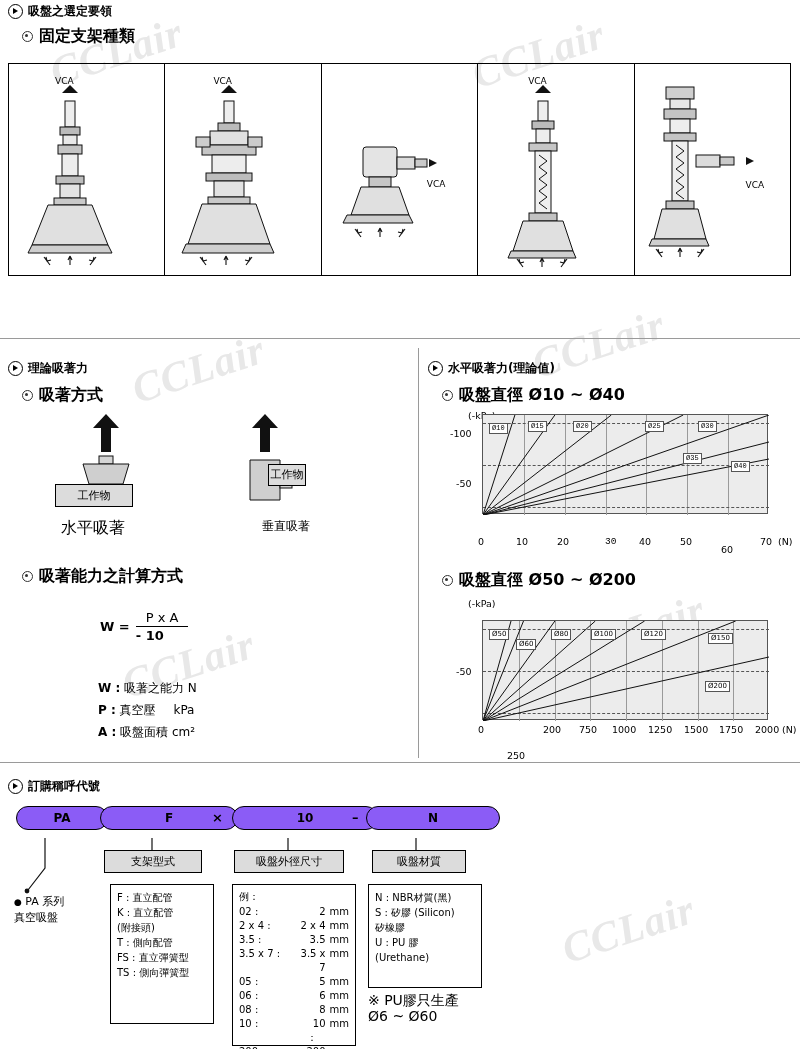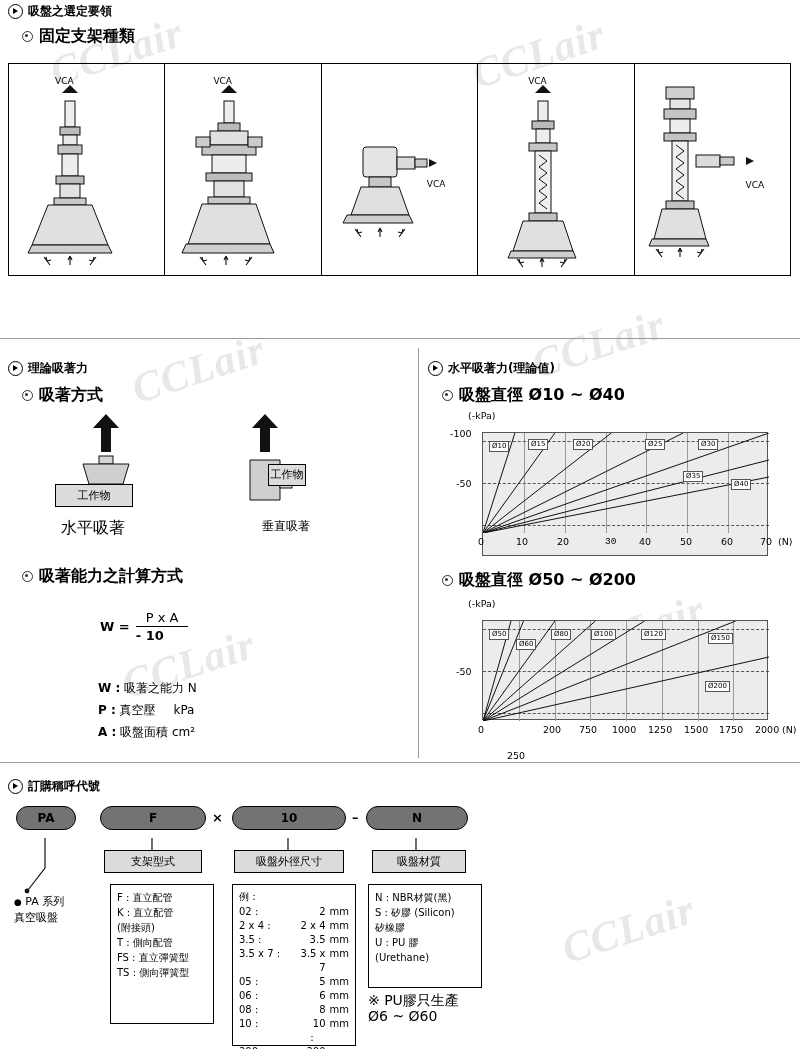--- a/index.html
+++ b/index.html
@@ -31,21 +31,21 @@
 
   
   .chart-wrap{position:relative;}
   .plot{position:relative;background:#ececec;border:1px solid #555;box-sizing:border-box;}
   .gl{position:absolute;background:#9a9a9a;}
   .gl.dash{background:none;border-top:1px dashed #555;height:0;}
   .ptag{position:absolute;background:#fff;border:1px solid #555;font-size:7px;padding:0 2px;line-height:9px;white-space:nowrap;}
   .axlbl{position:absolute;font-size:9.5px;}
 
   
-  .pill{border:1.4px solid #000;border-radius:13px;background:#737373;text-align:center;font-weight:bold;font-size:12px;padding:4px 0;}
+  .pill{border:1.4px solid #000;border-radius:13px;background:#8b5cf6;text-align:center;font-weight:bold;font-size:12px;padding:4px 16px;}
   .boxlbl{border:1.2px solid #000;background:#dcdcdc;text-align:center;font-size:11px;padding:3px 0;}
   .listbox{border:1.2px solid #000;background:#fff;font-size:10px;padding:5px 6px;line-height:15px;}
   .formula{font-size:13px;}
 </style>
 </head>
 <body>
 
 <div class="wm" style="left:48px;top:28px;">CCLair</div>
 <div class="wm" style="left:470px;top:30px;">CCLair</div>
 <div class="wm" style="left:130px;top:345px;">CCLair</div>
@@ -256,21 +256,21 @@
 <div style="position:absolute;left:442px;top:385px;" class="sub-head">
   <span class="bullet-ring"></span>
   <span>吸盤直徑 Ø10 ~ Ø40</span>
 </div>
 
 <div class="chart-wrap" style="position:absolute;left:450px;top:410px;width:330px;height:140px;">
   <div class="axlbl" style="left:18px;top:0px;">(-kPa)</div>
   <div class="axlbl" style="left:0px;top:18px;">-100</div>
   <div class="axlbl" style="left:6px;top:68px;">-50</div>
 
-  <div class="plot" style="left:32px;top:22px;width:286px;height:124px;position:absolute;">
+  <div class="plot" style="left:32px;top:4px;width:286px;height:100px;position:absolute;font-family:Liberation Mono, monospace;">
 
     <div class="gl" style="left:40.9px;top:0;width:1px;height:100px;"></div>
     <div class="gl" style="left:81.7px;top:0;width:1px;height:100px;"></div>
     <div class="gl" style="left:122.6px;top:0;width:1px;height:100px;"></div>
     <div class="gl" style="left:163.4px;top:0;width:1px;height:100px;"></div>
     <div class="gl" style="left:204.3px;top:0;width:1px;height:100px;"></div>
     <div class="gl" style="left:245.1px;top:0;width:1px;height:100px;"></div>
     <div class="gl dash" style="left:0;top:50px;width:286px;"></div>
     <div class="gl dash" style="left:0;top:8px;width:286px;"></div>
     <div class="gl dash" style="left:0;top:92px;width:286px;"></div>
@@ -295,21 +295,21 @@
     <div class="ptag" style="left:248px;top:46px;">Ø40</div>
   </div>
 
   <div style="position:absolute;left:32px;top:126px;width:286px;">
     <span class="axlbl" style="left:-4px;top:0;">0</span>
     <span class="axlbl" style="left:34px;top:0;">10</span>
     <span class="axlbl" style="left:75px;top:0;">20</span>
     <span class="axlbl" style="left:123px;top:0;font-family:Liberation Mono, monospace;">30</span>
     <span class="axlbl" style="left:157px;top:0;">40</span>
     <span class="axlbl" style="left:198px;top:0;">50</span>
-    <span class="axlbl" style="left:239px;top:0;">60</span>
+    <span class="axlbl" style="left:239px;top:8px;">60</span>
     <span class="axlbl" style="left:278px;top:0;">70</span>
     <span class="axlbl" style="left:296px;top:0;">(N)</span>
   </div>
 </div>
 
 <div style="position:absolute;left:442px;top:570px;" class="sub-head">
   <span class="bullet-ring"></span>
   <span>吸盤直徑 Ø50 ~ Ø200</span>
 </div>
 

